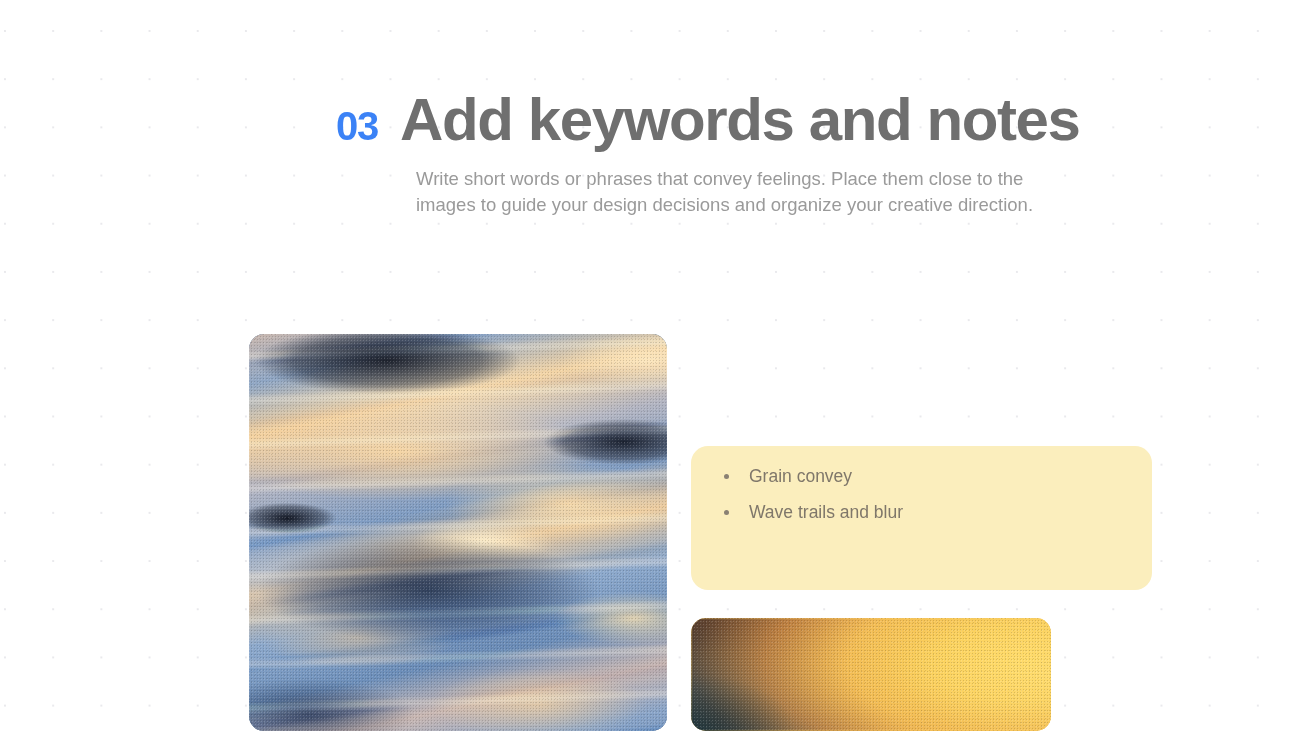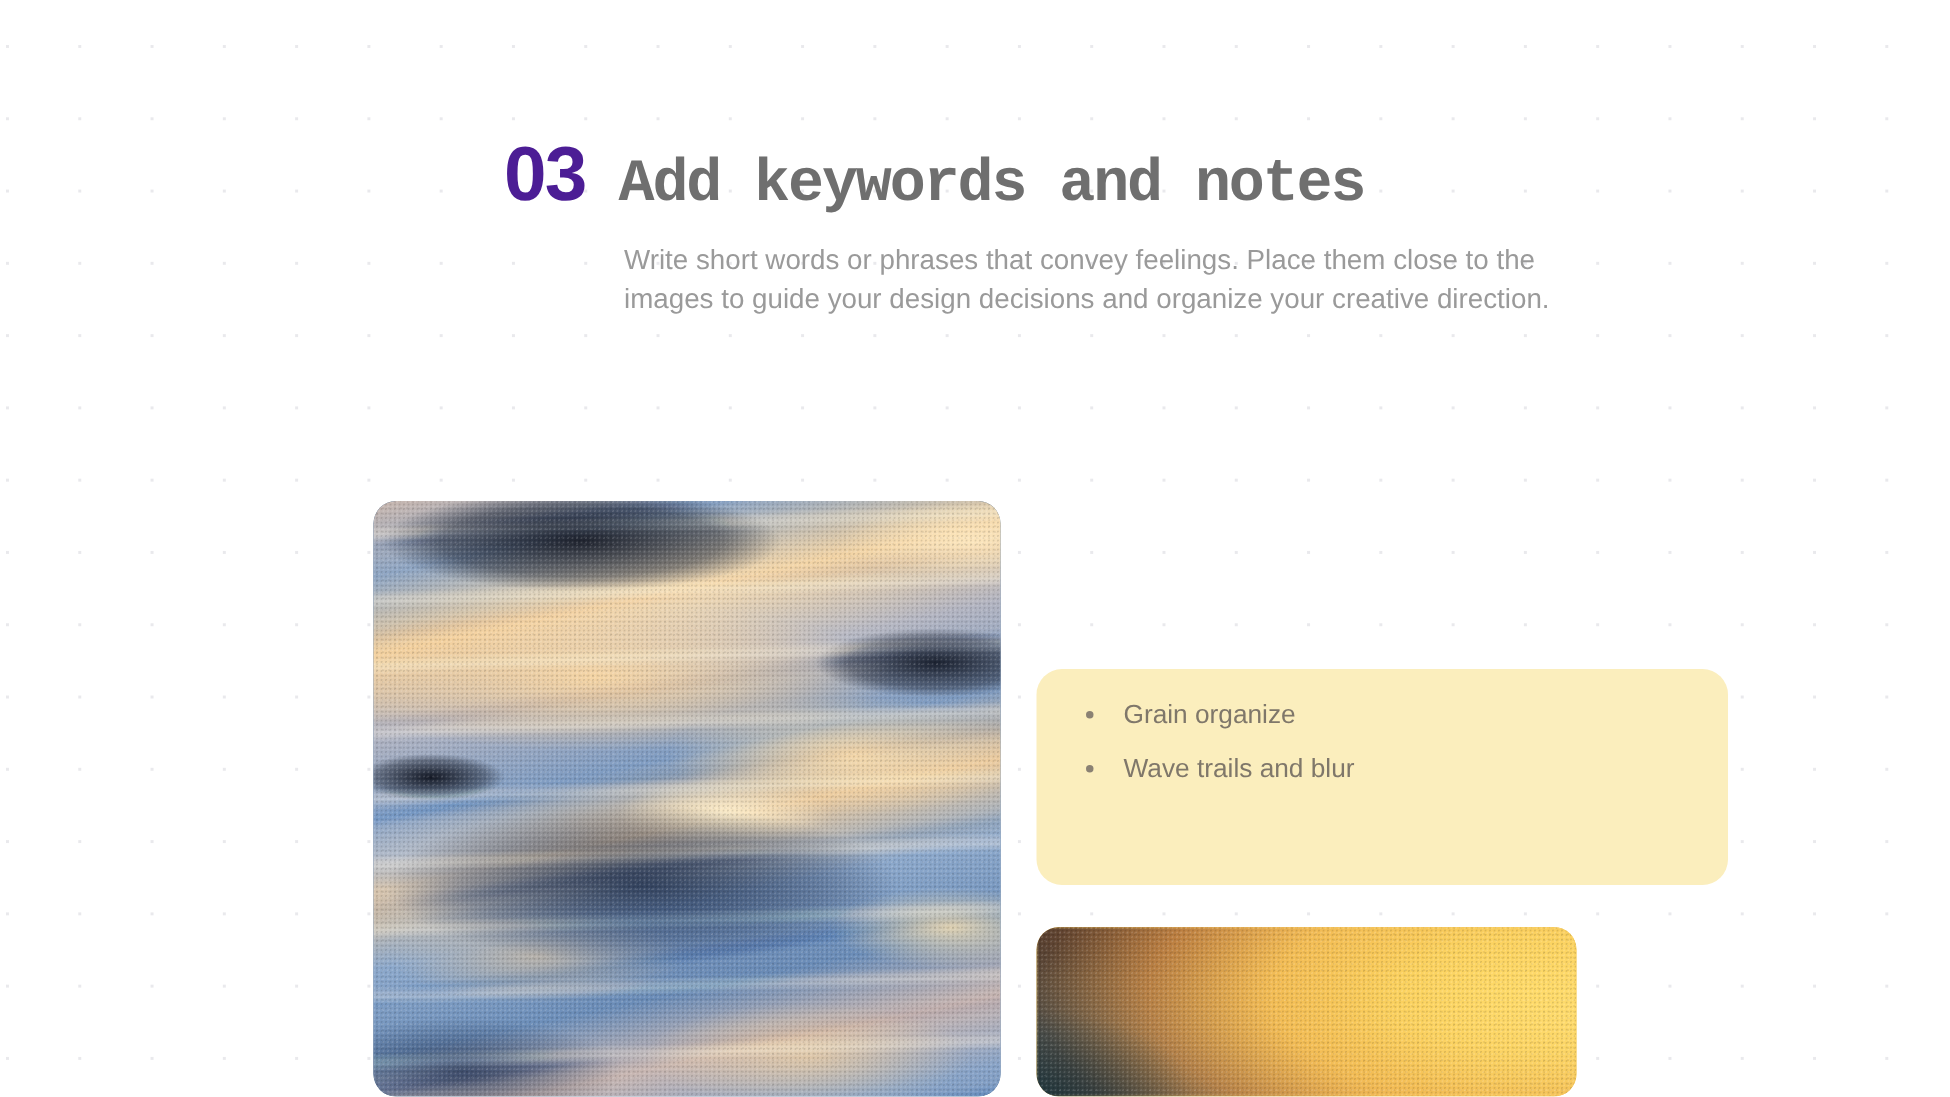--- a/index.html
+++ b/index.html
@@ -35,35 +35,35 @@
     width: 700px;
   }
 
   .header-row {
     display: flex;
     align-items: baseline;
     gap: 22px;
   }
 
   .step-number {
-    font-size: 51px;
+    font-size: 40px;
     font-weight: 700;
     letter-spacing: -1.2px;
-    color: #4c1d95;
+    color: #3b82f6;
     line-height: 1.0;
     font-family: "Liberation Sans", "DejaVu Sans", sans-serif;
   }
 
   .step-title {
-    font-size: 40px;
+    font-size: 60px;
     font-weight: 700;
     letter-spacing: -1.4px;
     color: #6f6f6f;
     line-height: 1.0;
-    font-family: Liberation Mono, monospace;
+    font-family: Liberation Sans, sans-serif;
     white-space: nowrap;
   }
 
   .step-description {
     margin-top: 16px;
     margin-left: 80px;
     font-size: 18.5px;
     line-height: 1.40;
     color: #9a9a9a;
     font-weight: 400;
@@ -235,21 +235,21 @@
 
   <div class="image-card-water">
     <div class="ripple-base"></div>
     <div class="ripple-streaks"></div>
     <div class="ripple-sheen"></div>
     <div class="grain"></div>
   </div>
 
   <div class="note-card">
     <ul class="note-list">
-      <li>Grain organize</li>
+      <li>Grain convey</li>
       <li>Wave trails and blur</li>
     </ul>
   </div>
 
   <div class="image-card-gradient">
     <div class="glow-base"></div>
     <div class="glow-haze"></div>
     <div class="grain"></div>
   </div>
 

